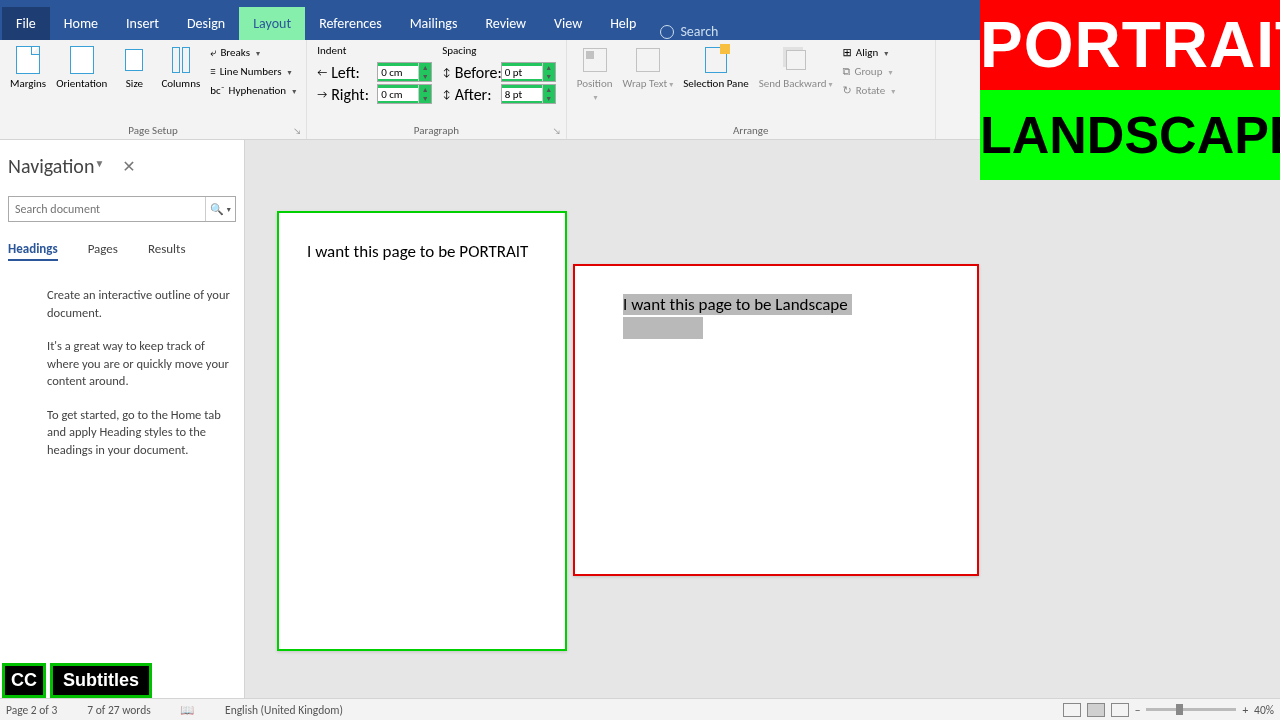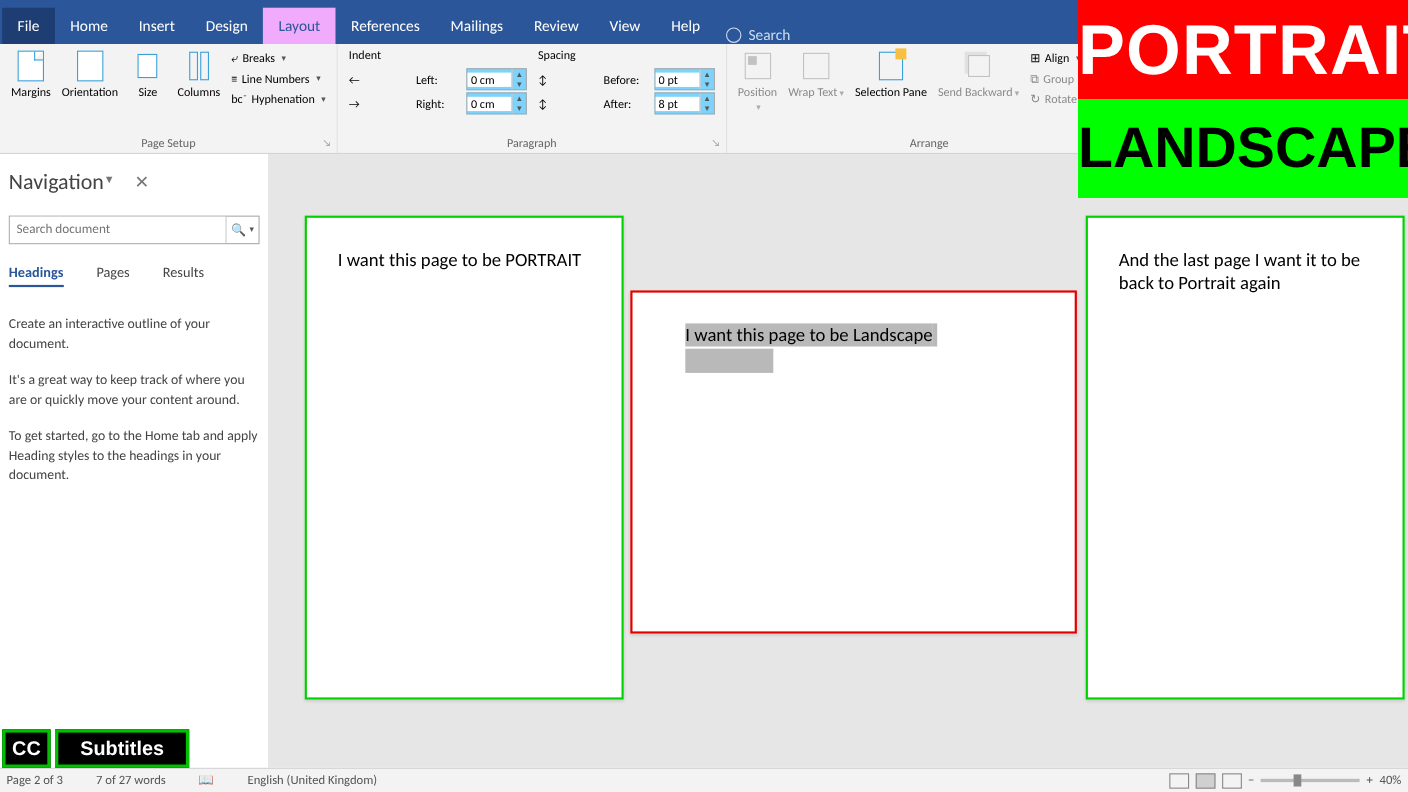--- a/index.html
+++ b/index.html
@@ -1,21 +1,21 @@
 <!DOCTYPE html>
 <html><head>
 <meta charset="utf-8">
 <style>
 * { margin:0; padding:0; box-sizing:border-box; font-family:"Segoe UI",Calibri,sans-serif; }
 body { width:1280px; height:720px; overflow:hidden; background:#fff; position:relative; }
 
 .tabbar { background:#2b579a; height:40px; display:flex; align-items:flex-end; color:#fff; padding-left:2px; position:relative; }
 .tab { padding:8px 14px; font-size:14px; cursor:pointer; }
 .tab.file { background:#1e3e73; }
-.tab.active { background:#f0abfc; color:#2b579a; }
+.tab.active { background:#86efac; color:#2b579a; }
 .tellme { display:flex; align-items:center; padding:0 10px; color:#cde; font-size:14px; gap:6px; }
 .tellme-icon { width:14px; height:14px; border:1.5px solid #cde; border-radius:50%; position:relative; }
 
 .ribbon { background:#f3f3f3; height:100px; border-bottom:1px solid #d4d4d4; display:flex; position:relative; }
 .rgroup { display:flex; flex-direction:column; padding:2px 6px 0 6px; border-right:1px solid #e1e1e1; position:relative; }
 .rgroup-body { display:flex; align-items:flex-start; gap:2px; flex:1; }
 .rgroup-label { text-align:center; font-size:11px; color:#666; padding:2px 0; }
 .launcher { position:absolute; right:3px; bottom:3px; width:12px; height:12px; display:flex; align-items:center; justify-content:center; color:#999; font-size:9px; cursor:pointer; }
 
 .big-btn { display:flex; flex-direction:column; align-items:center; padding:2px 4px; min-width:42px; cursor:pointer; }
@@ -23,22 +23,22 @@
 .big-btn-lbl { font-size:11px; text-align:center; margin-top:2px; line-height:1.15; }
 
 .sm-stack { display:flex; flex-direction:column; gap:2px; padding-top:2px; }
 .sm-btn { display:flex; align-items:center; gap:4px; padding:2px 4px; font-size:11px; cursor:pointer; min-width:90px; }
 .sm-btn.disabled { opacity:0.45; }
 .dd { font-size:8px; color:#555; margin-left:2px; }
 
 .indent-grid { display:flex; flex-direction:column; padding-top:2px; }
 .indent-title { font-size:11px; padding:0 4px 4px 4px; }
 .indent-row { display:flex; align-items:center; gap:4px; padding:1px 4px; }
-.indent-row label { font-size:11px; width:42px;margin-left:47px; }
-.spin { width:55px; height:20px; border:1px solid #aaa; background:#7dd3fc; display:flex; align-items:center; }
+.indent-row label { font-size:16px; width:42px; }
+.spin { width:55px; height:20px; border:1px solid #aaa; background:#22c55e; display:flex; align-items:center; }
 .spin input { border:none; width:40px; font-size:11px; padding:0 3px; outline:none; }
 .spin-arrows { width:14px; display:flex; flex-direction:column; border-left:1px solid #ccc; }
 .spin-arrows span { height:9px; font-size:7px; text-align:center; line-height:9px; color:#555; cursor:pointer; }
 
 .icon-box { width:32px; height:32px; display:flex; align-items:center; justify-content:center; }
 .pg { width:24px; height:28px; border:1.5px solid #39a0d8; background:#fff; position:relative; }
 .pg.small { width:18px; height:22px; }
 .pg-fold { position:absolute; top:0; right:0; width:8px; height:8px; background:linear-gradient(135deg,transparent 50%,#f3f3f3 50%); border-left:1px solid #39a0d8; border-bottom:1px solid #39a0d8; }
 
 .workspace-wrap { display:flex; height:calc(100% - 40px - 100px - 22px); }
@@ -46,41 +46,41 @@
 .navtitle-row { display:flex; align-items:center; }
 .navtitle { font-size:20px; font-weight:300; color:#444; }
 .navctrls { display:flex; gap:18px; color:#777; }
 .searchbox { margin-top:18px; display:flex; border:1px solid #aaa; height:26px; }
 .searchbox input { flex:1; border:none; padding:0 6px; font-size:12px; outline:none; }
 .searchbtn { width:30px; display:flex; align-items:center; justify-content:center; border-left:1px solid #ccc; color:#2b579a; font-size:11px; cursor:pointer; }
 .navtabs { display:flex; gap:30px; margin-top:16px; border-bottom:1px solid transparent; }
 .navtab { font-size:13px; padding:3px 0; color:#444; cursor:pointer; }
 .navtab.active { color:#2b579a; font-weight:600; border-bottom:2px solid #2b579a; }
 .navhelp { margin-top:24px; font-size:12.5px; color:#444; line-height:1.4; }
-.navhelp p { margin-bottom:16px; }
+.navhelp p { margin-bottom:16px;margin-left:39px; }
 
 .canvas { flex:1; background:#e6e6e6; position:relative; }
 .page { position:absolute; background:#fff; box-shadow:0 1px 3px rgba(0,0,0,0.15); padding:28px; font-size:17px; }
 .page.port { width:290px; height:440px; }
 .page.land { width:406px; height:312px; }
-.highlight { border:2px solid #00d000; }
+.highlight { border:2px solid #00d000;margin-top:15px; }
 .highlight-red { border:2px solid #e00000;padding-left:48px; }
 .sel { background:#b9b9b9; display:inline; }
 .selblk { background:#b9b9b9; width:80px; height:22px; margin-top:2px; }
 
 .statusbar { position:absolute; bottom:0; left:0; right:0; height:22px; background:#f3f3f3; border-top:1px solid #d4d4d4; display:flex; align-items:center; font-size:11.5px; color:#555; padding:0 6px; }
 .statusbar .sp { width:30px; }
 .statusright { margin-left:auto; display:flex; align-items:center; gap:6px; }
 .viewbtn { width:18px; height:14px; border:1px solid #888; cursor:pointer; }
 .zoomslider { width:90px; height:3px; background:#bbb; position:relative; }
 .zoomslider .thumb { position:absolute; top:-4px; left:30px; width:7px; height:11px; background:#888; }
 
 .ccbadge { position:absolute; left:2px; bottom:22px; display:flex; gap:4px; z-index:50; }
 .cc { border:3px solid #00c000; background:#000; color:#fff; font-weight:900; padding:4px 6px; font-size:18px; font-family:Arial; }
-.sub { border:3px solid #00c000; background:#000; color:#fff; font-weight:900; padding:4px 20px; font-size:18px; font-family:Arial; }
+.sub { border:3px solid #00c000; background:#000; color:#fff; font-weight:900; padding:4px 10px; font-size:18px; font-family:Arial; }
 
 .banner { position:absolute; right:0; top:0; width:300px; height:180px; z-index:60; }
 .banner .p { background:#ff0000; color:#fff; font-family:Impact,Arial; font-size:64px; font-weight:900; text-align:center; line-height:90px; letter-spacing:1px; height:90px; }
 .banner .l { background:#00ff00; color:#000; font-family:Impact,Arial; font-size:52px; font-weight:900; text-align:center; line-height:90px; letter-spacing:0; height:90px; }
 </style>
 </head>
 <body>
 
 <div class="tabbar">
   <div class="tab file">File</div>
@@ -286,23 +286,20 @@
       <p>To get started, go to the Home tab and apply Heading styles to the headings in your document.</p>
     </div>
   </div>
 
   <div class="canvas">
     <div class="page port highlight" style="top:56px;left:32px">
       <div>I want this page to be PORTRAIT</div>
     </div>
     <div class="page land highlight-red" style="top:124px;left:328px">
       <div><span class="sel">I want this page to be Landscape</span><span class="sel">&nbsp;</span><div class="selblk"></div></div>
-    </div>
-    <div class="page port highlight" style="top:56px;left:742px">
-      <div>And the last page I want it to be back to Portrait again</div>
     </div>
   </div>
 </div>
 
 <div class="statusbar">
   <span>Page 2 of 3</span>
   <span class="sp"></span>
   <span>7 of 27 words</span>
   <span class="sp"></span>
   <span>📖</span>

